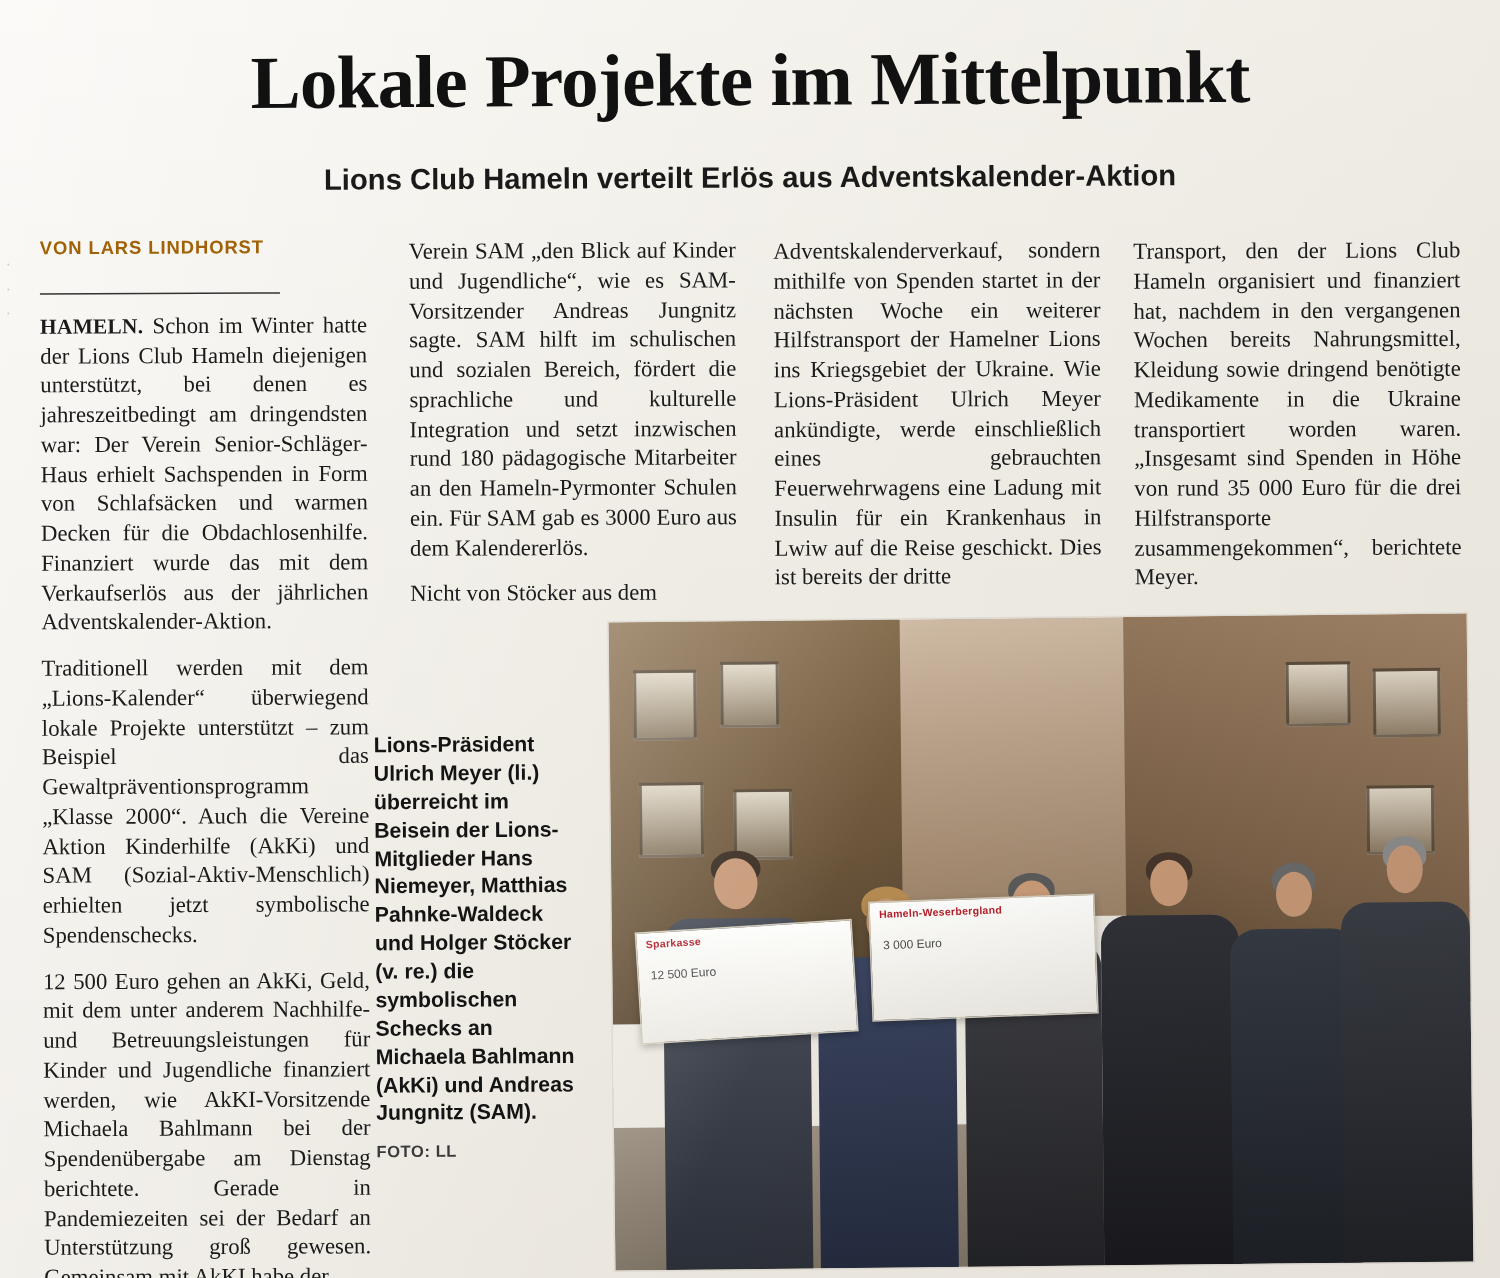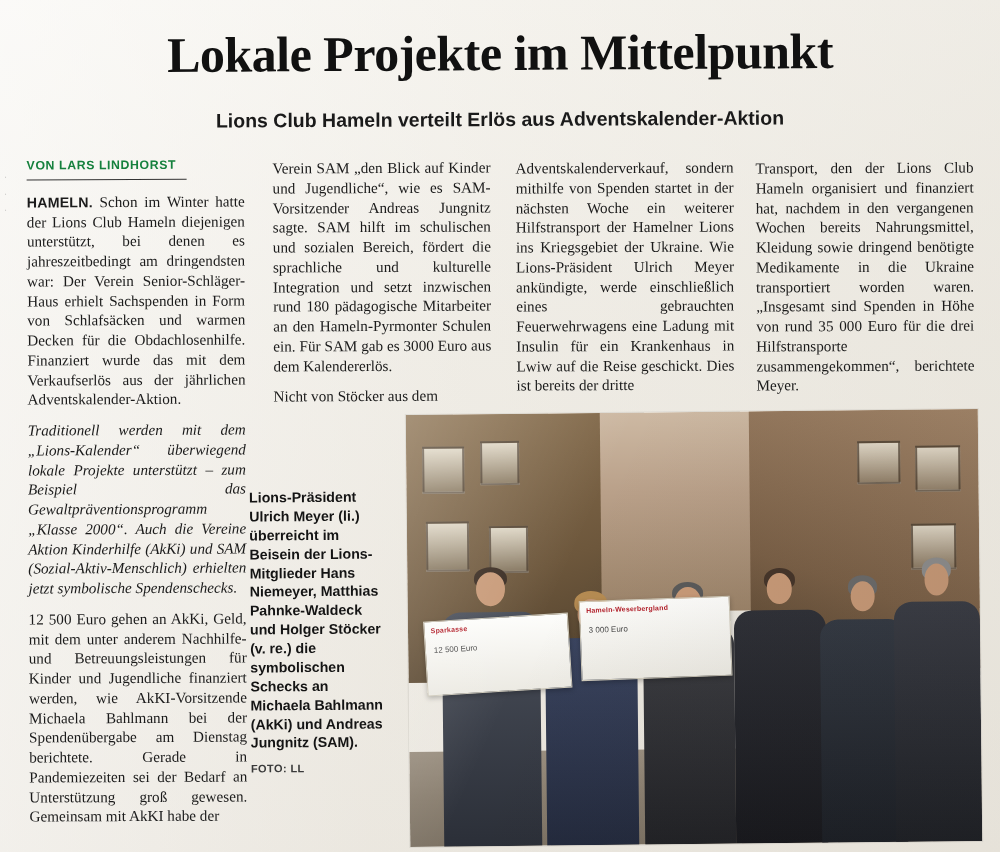--- a/index.html
+++ b/index.html
@@ -75,39 +75,39 @@
   .col1 { left: 0px; transform: rotate(-0.25deg); }
   .col2 { left: 245px; transform: rotate(-0.25deg); }
   .col3 { left: 488px; transform: rotate(-0.25deg); }
   .col4 { left: 728px; transform: rotate(-0.25deg); }
 
   .byline {
     font-family: "Liberation Sans", sans-serif;
     font-weight: bold;
     font-size: 12.3px;
     letter-spacing: 0.6px;
-    color: #15803d;
-    padding-bottom: 5px;
+    color: #a16207;
+    padding-bottom: 21px;
     border-bottom: 1.6px solid #333;
     margin-bottom: 12px;
     display: block;
     width: 160px;
   }
   .dateline {
-    font-family: Liberation Sans, sans-serif;
+    font-family: Liberation Serif, serif;
     font-weight: bold;
     font-size: 14.2px;
     letter-spacing: 0.2px;
   }
   p.para {
     margin: 0 0 0 0;
     text-indent: 0;
   }
   p.para + p.para { margin-top: 11px; }
-  .italic { font-style: italic; }
+  .italic { }
 
   
   .photo {
     position: absolute;
     left: 408px;
     top: 412px;
     width: 572px;
     height: 432px;
     overflow: hidden;
     transform: rotate(-0.6deg);

